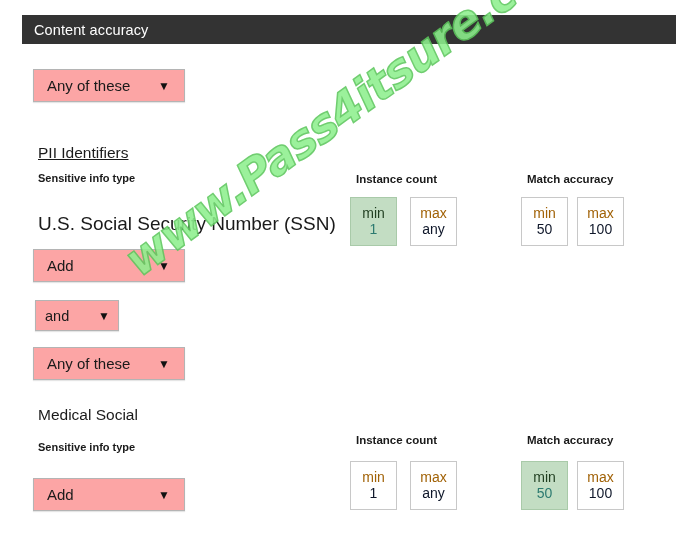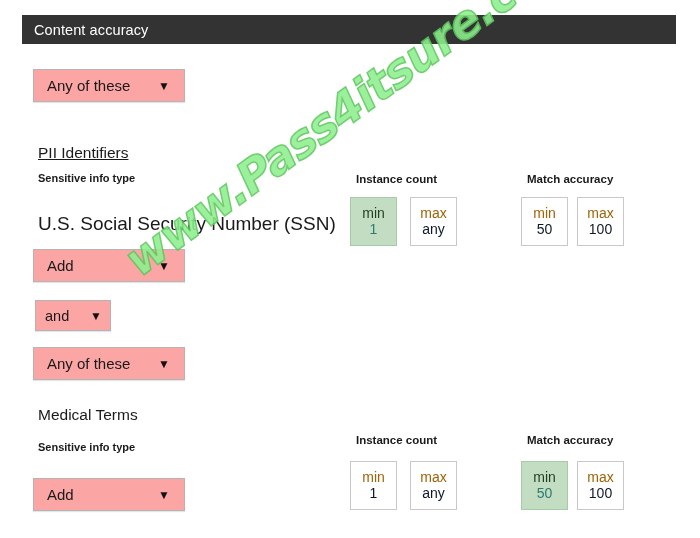--- a/index.html
+++ b/index.html
@@ -61,21 +61,21 @@
   }
   .dropdown .dd-caret {
     font-size: 12px;
     color: #111111;
     line-height: 1;
     padding-right: 14px;
   }
 
   #dd-any-top   { left: 33px; top: 69px;  width: 152px; height: 33px; }
   #dd-add-1     { left: 33px; top: 249px; width: 152px; height: 33px; }
-  #dd-and       { left: 35px; top: 300px; width: 76px;  height: 31px; }
+  #dd-and       { left: 35px; top: 300px; width: 84px;  height: 31px; }
   #dd-any-mid   { left: 33px; top: 347px; width: 152px; height: 33px; }
   #dd-add-2     { left: 33px; top: 478px; width: 152px; height: 33px; }
 
   #dd-and .dd-label { padding-left: 9px; font-size: 14.5px; }
   #dd-and .dd-caret { padding-right: 8px; padding-left: 4px; }
 
   
   .group-title {
     position: absolute;
     font-size: 15.5px;
@@ -233,21 +233,21 @@
   <div class="dropdown" id="dd-and">
     <span class="dd-label">and</span>
     <span class="dd-caret">▼</span>
   </div>
 
   <div class="dropdown" id="dd-any-mid">
     <span class="dd-label">Any of these</span>
     <span class="dd-caret">▼</span>
   </div>
 
-  <div class="group-title" id="med-title">Medical Terms</div>
+  <div class="group-title" id="med-title">Medical Social</div>
   <div class="group-sub" id="med-sub">Sensitive info type</div>
 
   <div class="col-header" id="ic-header-2">Instance count</div>
   <div class="col-header" id="ma-header-2">Match accuracy</div>
 
   <div class="numbox" id="ic2-min">
     <span class="nb-label">min</span>
     <span class="nb-value">1</span>
   </div>
   <div class="numbox" id="ic2-max">

